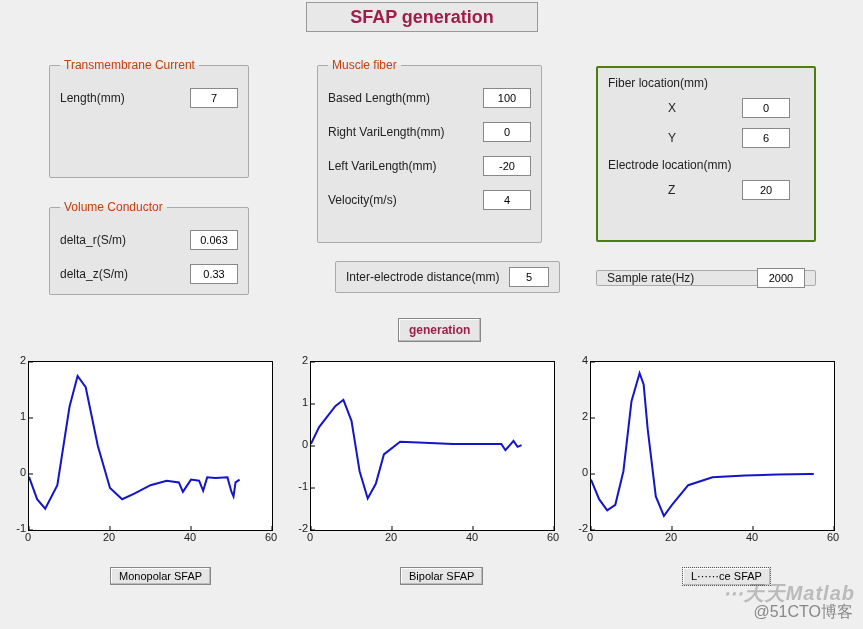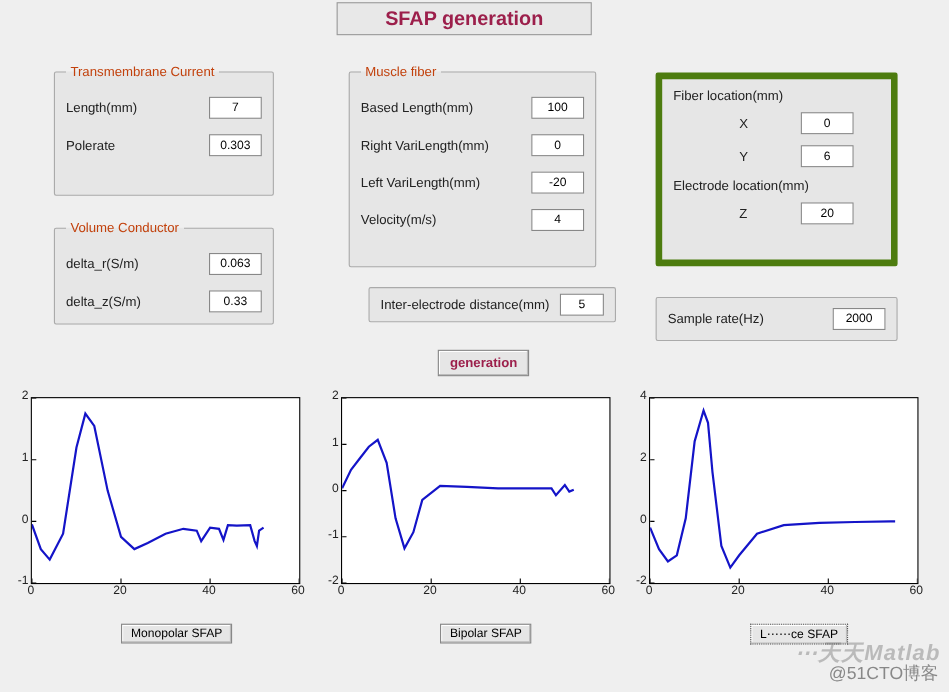--- a/index.html
+++ b/index.html
@@ -61,25 +61,25 @@
     height: 18px;
     border: 1px solid #888;
     background: #fff;
     font-size: 11px;
     text-align: center;
     padding: 0;
   }
 
   .loose-panel {
     position: absolute;
-    border: 6px solid #4d7c0f;
+    border: 2px solid #4d7c0f;
     background: #e6e6e6;
     border-radius: 2px;
     box-sizing: border-box;
-    padding: 8px 10px 4px 10px;
+    padding: 8px 0 4px 10px;
   }
   .loose-panel .hdr {
     font-size: 12px;
     margin-bottom: 8px;
   }
   .loose-panel .row { margin: 4px 0 10px 0; }
 
   .small-panel {
     position: absolute;
     border: 1px solid #aaa;
@@ -143,24 +143,20 @@
 <div class="title-banner">
   <span>SFAP generation</span>
 </div>
 
 <fieldset class="panel" style="left:49px; top:58px; width:200px; height:120px;">
   <legend>Transmembrane Current</legend>
   <div class="row">
     <label>Length(mm)</label>
     <input class="inputbox" value="7" style="">
   </div>
-  <div class="row">
-    <label>Polerate</label>
-    <input class="inputbox" value="0.303" style="">
-  </div>
 </fieldset>
 
 <fieldset class="panel" style="left:49px; top:200px; width:200px; height:95px;">
   <legend>Volume Conductor</legend>
   <div class="row">
     <label>delta_r(S/m)</label>
     <input class="inputbox" value="0.063" style="">
   </div>
   <div class="row">
     <label>delta_z(S/m)</label>
@@ -203,21 +199,21 @@
     <label>Y</label>
     <input class="inputbox" value="6" style="">
   </div>
   <div class="hdr" style="margin-top:8px;">Electrode location(mm)</div>
   <div class="row" style="padding:0 24px 0 60px;">
     <label>Z</label>
     <input class="inputbox" value="20" style="">
   </div>
 </div>
 
-<div class="small-panel" style="left:596px; top:270px; width:220px; height:40px;">
+<div class="small-panel" style="left:596px; top:270px; width:220px; height:16px;">
   <label>Sample rate(Hz)</label>
   <input class="inputbox" value="2000" style="">
 </div>
 
 <button class="btn calc" style="left:398px; top:318px;">generation</button>
 
 <div class="chart" id="chart0" style="left:28px;  top:361px; width:245px; height:170px;">
     <svg width="243" height="168">
       <line x1="0" x2="0" y1="168" y2="164" stroke="#000"></line>
       <line x1="81" x2="81" y1="168" y2="164" stroke="#000"></line>

